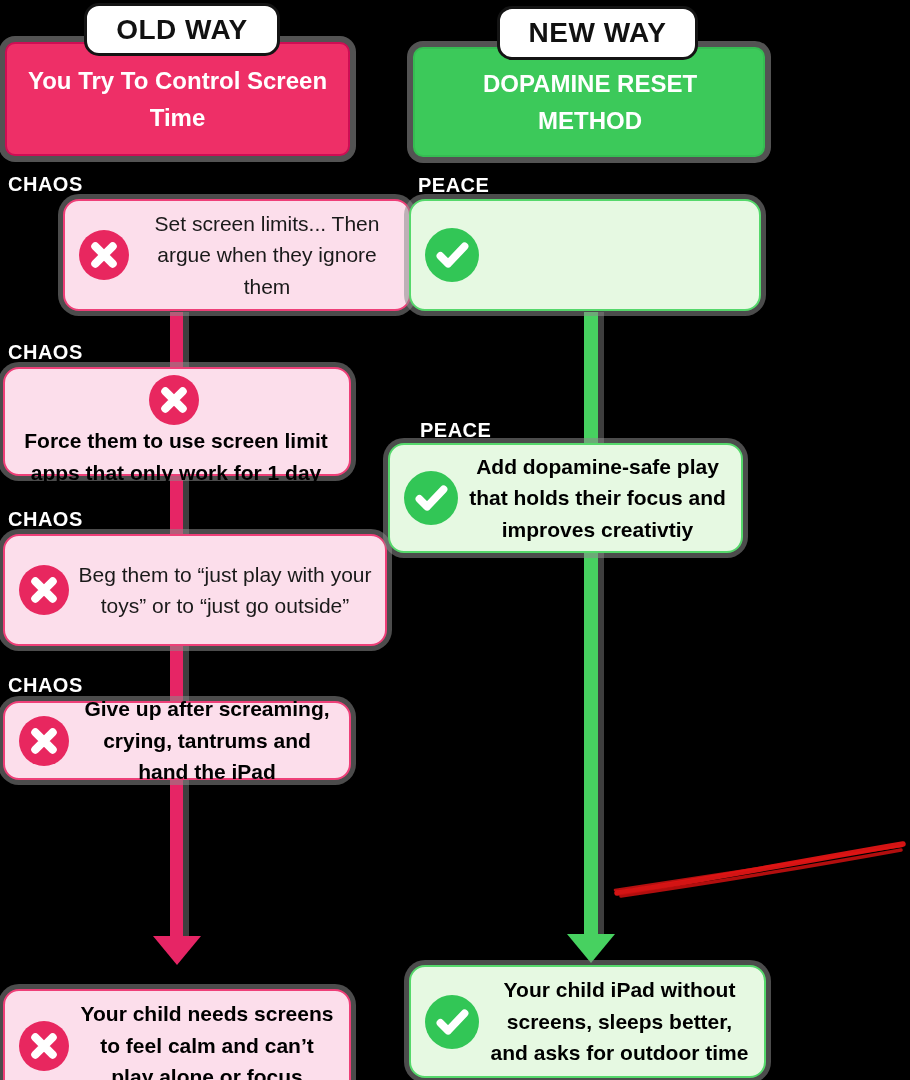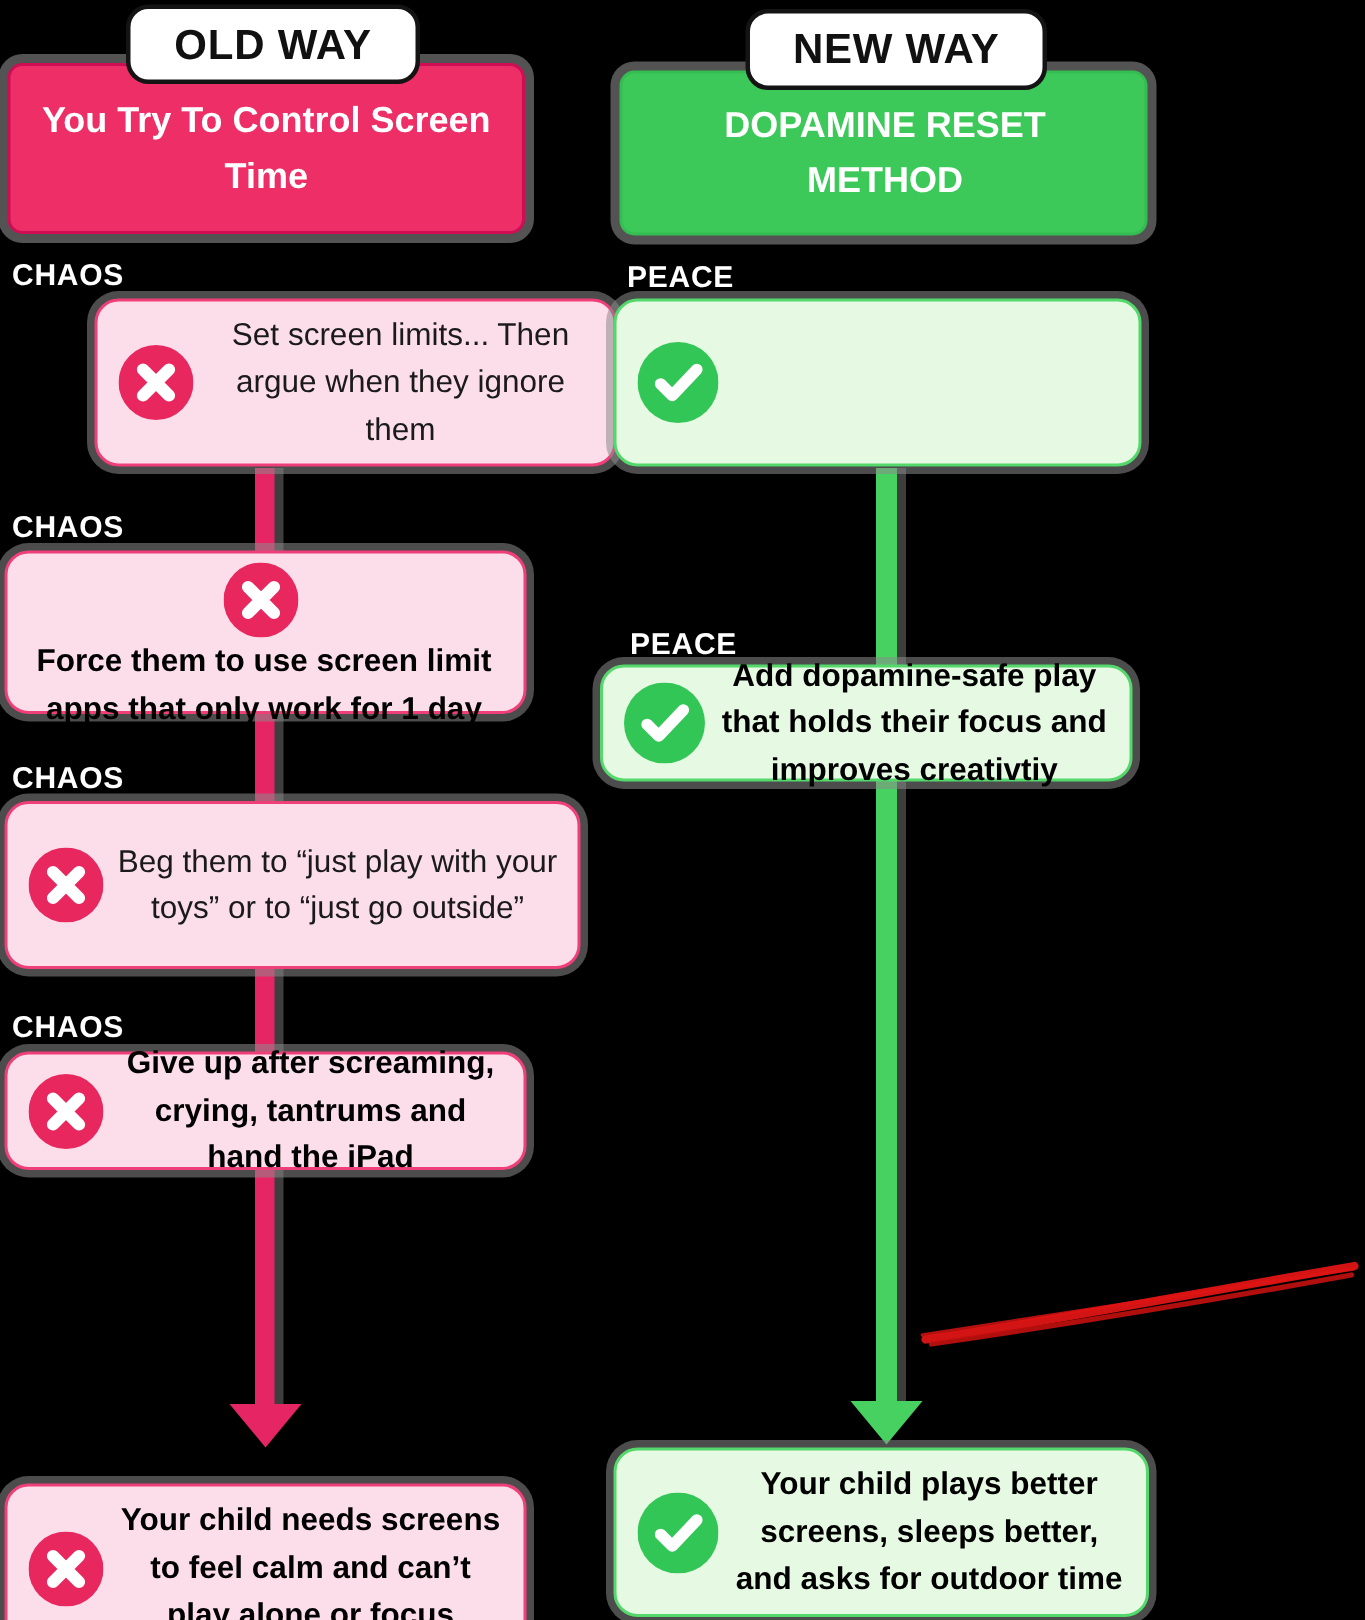--- a/index.html
+++ b/index.html
@@ -120,34 +120,34 @@
 
   <div class="lbl" style="left:418px;top:174px;">PEACE</div>
   <div class="box green" style="left:409px;top:199px;width:352px;height:112px;">
     <svg class="icon" width="54" height="54" viewBox="0 0 56 56">
       <circle cx="28" cy="28" r="28" fill="#32c656"></circle>
       <path d="M16 29 L24 37 L41 19" stroke="#ffffff" stroke-width="8" stroke-linecap="round" stroke-linejoin="round" fill="none"></path>
     </svg>
   </div>
 
   <div class="lbl" style="left:420px;top:419px;">PEACE</div>
-  <div class="box green" style="left:400px;top:443px;width:355px;height:78px;">
+  <div class="box green" style="left:388px;top:443px;width:355px;height:110px;">
     <svg class="icon" width="54" height="54" viewBox="0 0 56 56">
       <circle cx="28" cy="28" r="28" fill="#32c656"></circle>
       <path d="M16 29 L24 37 L41 19" stroke="#ffffff" stroke-width="8" stroke-linecap="round" stroke-linejoin="round" fill="none"></path>
     </svg>
     <div class="txt bold">Add dopamine-safe play that holds their focus and improves creativtiy</div>
   </div>
 
   <div class="box green" style="left:409px;top:965px;width:357px;height:113px;">
     <svg class="icon" width="54" height="54" viewBox="0 0 56 56">
       <circle cx="28" cy="28" r="28" fill="#32c656"></circle>
       <path d="M16 29 L24 37 L41 19" stroke="#ffffff" stroke-width="8" stroke-linecap="round" stroke-linejoin="round" fill="none"></path>
     </svg>
-    <div class="txt bold">Your child plays better screens, sleeps better, and asks for outdoor time</div>
+    <div class="txt bold">Your child iPad without screens, sleeps better, and asks for outdoor time</div>
   </div>
 
   <svg class="annotation" style="left:612px;top:836px;" width="295" height="62" viewBox="0 0 295 62">
     <path d="M5 57 C 70 48, 180 27, 291 8" stroke="#d31414" stroke-width="5.5" stroke-linecap="round" fill="none"></path>
     <path d="M9 60 C 85 49, 195 31, 289 14" stroke="#c40f0f" stroke-width="3.5" stroke-linecap="round" fill="none" opacity="0.9"></path>
     <path d="M3 54 L 290 10" stroke="#e01414" stroke-width="2.5" stroke-linecap="round" fill="none" opacity="0.8"></path>
   </svg>
 
 </div>
 

